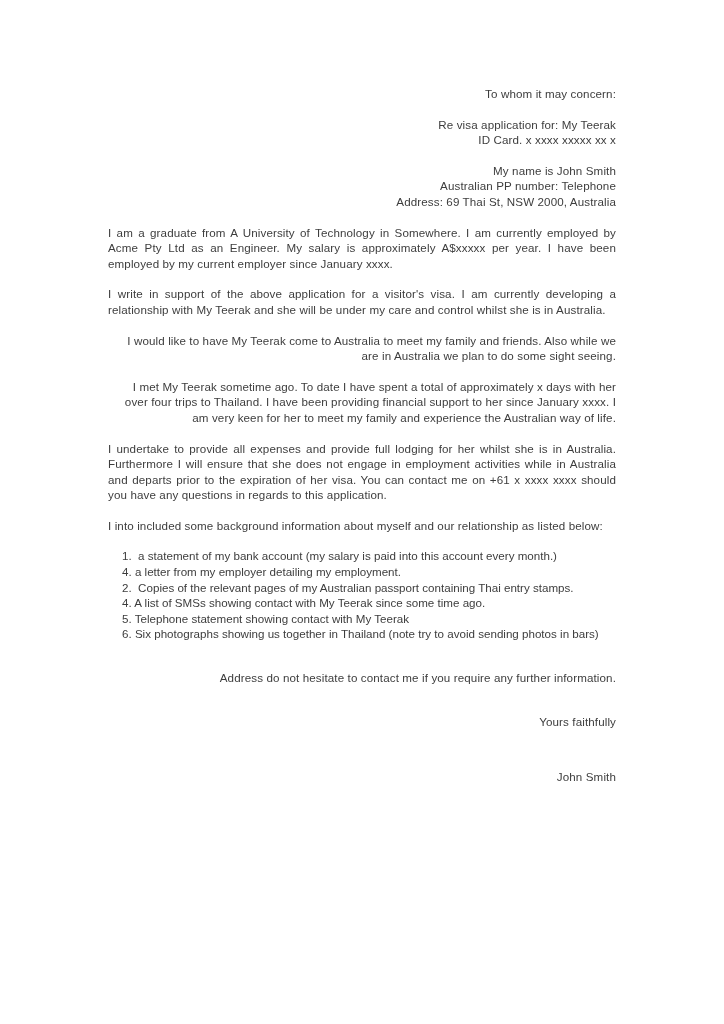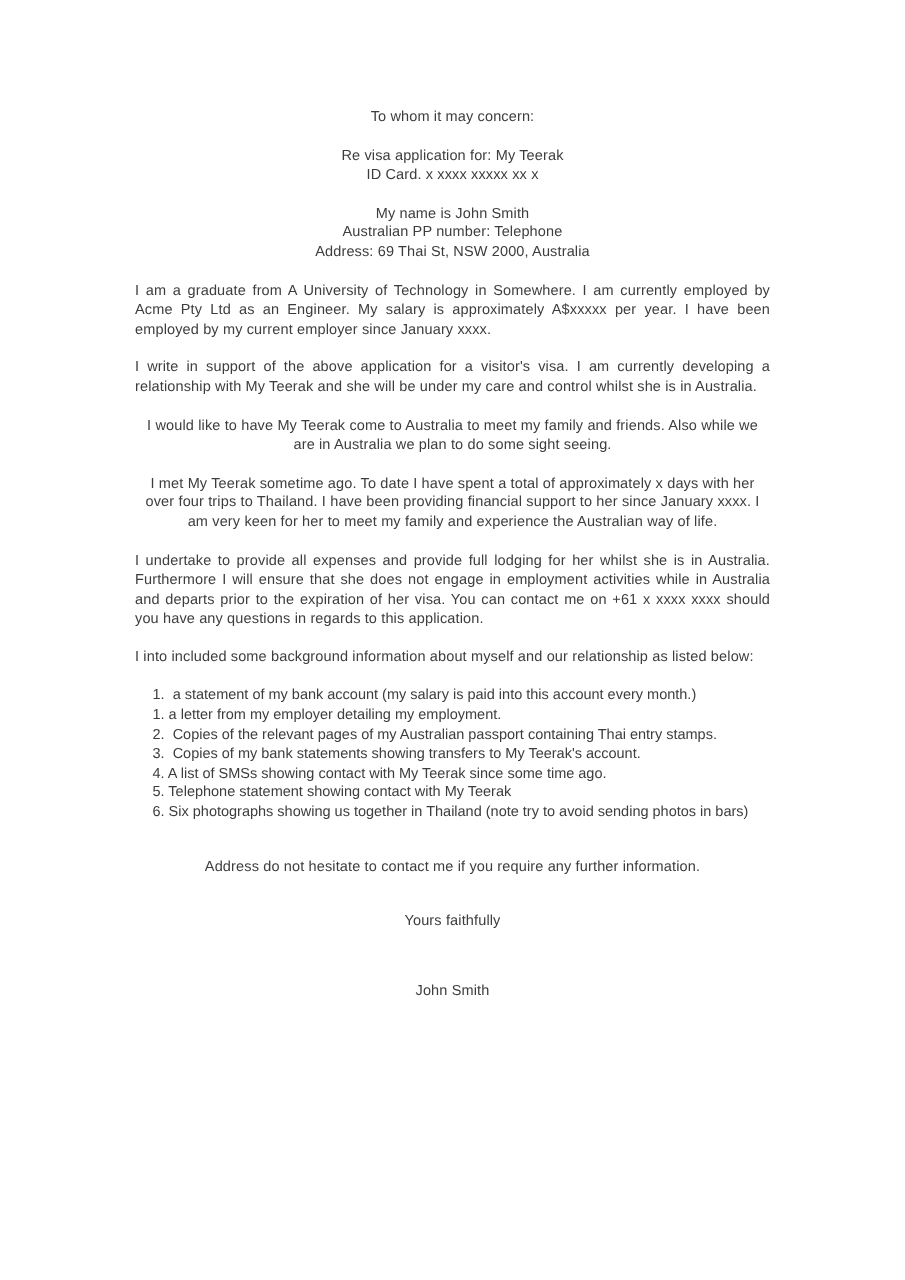--- a/index.html
+++ b/index.html
@@ -37,21 +37,21 @@
     margin: 0;
     letter-spacing: 0.01em;
   }
 
   .para.justify {
     text-align: justify;
     text-justify: inter-word;
   }
 
   .para.plain {
-    text-align: center;
+    text-align: right;
   }
 
   .block + .block { margin-top: 15px; }
 
   .line { display: block; }
 
   
   .list {
     width: 540px;
     margin: 14px;
@@ -96,23 +96,22 @@
     <p class="para plain block">I would like to have My Teerak come to Australia to meet my family and friends. Also while we are in Australia we plan to do some sight seeing.</p>
 
     <p class="para plain block">I met My Teerak sometime ago. To date I have spent a total of approximately x days with her over four trips to Thailand. I have been providing financial support to her since January xxxx. I am very keen for her to meet my family and experience the Australian way of life.</p>
 
     <p class="para justify block">I undertake to provide all expenses and provide full lodging for her whilst she is in Australia. Furthermore I will ensure that she does not engage in employment activities while in Australia and departs prior to the expiration of her visa. You can contact me on +61 x xxxx xxxx should you have any questions in regards to this application.</p>
 
     <p class="para justify block">I into included some background information about myself and our relationship as listed below:</p>
 
     <ul class="list block">
       <li>1.  a statement of my bank account (my salary is paid into this account every month.)</li>
-      <li>1. a letter from my employer detailing my employment.</li>
+      <li>4. a letter from my employer detailing my employment.</li>
       <li>2.  Copies of the relevant pages of my Australian passport containing Thai entry stamps.</li>
-      <li>3.  Copies of my bank statements showing transfers to My Teerak's account.</li>
       <li>4. A list of SMSs showing contact with My Teerak since some time ago.</li>
       <li>5. Telephone statement showing contact with My Teerak</li>
       <li>6. Six photographs showing us together in Thailand (note try to avoid sending photos in bars)</li>
     </ul>
 
     <p class="para plain closing-1">Address do not hesitate to contact me if you require any further information.</p>
 
     <p class="para plain closing-2">Yours faithfully</p>
 
     <p class="para plain closing-3">John Smith</p>

